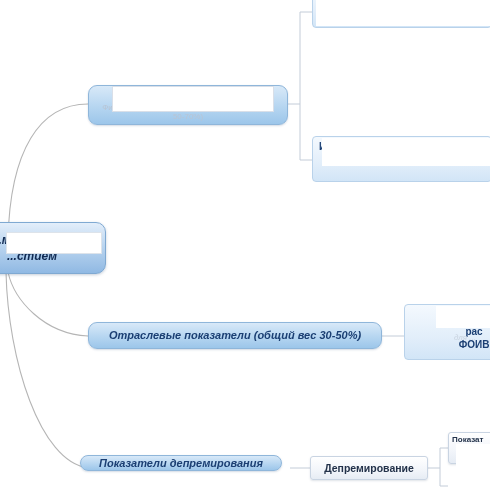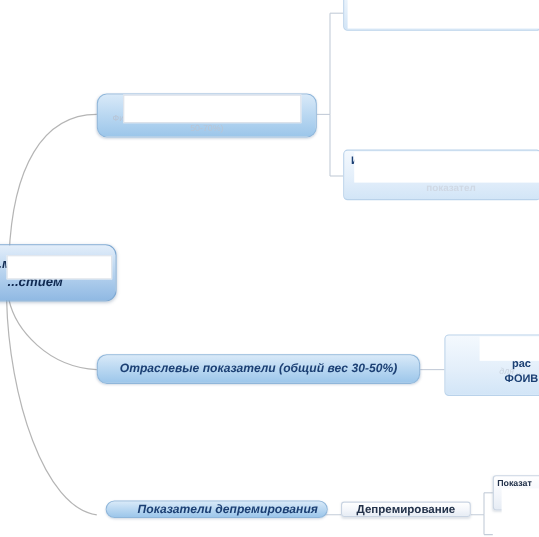--- a/index.html
+++ b/index.html
@@ -127,44 +127,41 @@
     </div>
   </div>
 
   <div class="node n-lightblue clip" style="left:312px;top:-16px;width:180px;height:44px;align-items:flex-end;justify-content:flex-start;padding-left:6px;">
     <span>С</span>
   </div>
 
   <div class="node n-lightblue clip" style="left:312px;top:136px;width:180px;height:46px;align-items:flex-start;justify-content:flex-start;padding:4px 0 0 6px;">
     <span>И</span>
   </div>
-  <div class="node clip" style="left:350px;top:164px;width:120px;height:14px;z-index:50;color:#cfd8e4;font-size:9px;font-weight:bold;">
-    <span>показател</span>
-  </div>
 
   <div class="node n-blue clip" style="left:88px;top:322px;width:294px;height:27px;">
     <span>Отраслевые показатели (общий вес 30-50%)</span>
   </div>
 
   <div class="node n-lightblue clip" style="left:404px;top:304px;width:140px;height:56px;align-items:center;justify-content:center;">
     <div class="stack" style="align-items:center;">
       <span>На</span>
       <span>рас</span>
       <span>ФОИВ</span>
     </div>
   </div>
   <div class="node clip" style="left:440px;top:331px;width:50px;height:14px;z-index:45;color:#c9d3df;font-size:8px;font-style:italic;">
     <span>для ...</span>
   </div>
 
-  <div class="node n-blue clip" style="left:96px;top:455px;width:202px;height:16px;justify-content:flex-end;">
+  <div class="node n-blue clip" style="left:80px;top:455px;width:202px;height:16px;">
     <span>Показатели депремирования</span>
   </div>
 
-  <div class="node n-pale clip" style="left:310px;top:456px;width:118px;height:14px;">
+  <div class="node n-pale clip" style="left:310px;top:456px;width:118px;height:24px;">
     <span>Депремирование</span>
   </div>
 
   <div class="node n-pale clip" style="left:448px;top:432px;width:56px;height:32px;align-items:flex-start;justify-content:flex-start;padding:2px 0 0 3px;font-size:8px;">
     <span>Показат</span>
   </div>
 
   <div class="overlay-b" style="left:112px;top:86px;width:162px;height:26px;border-color:#d9dfe8;"></div>
   <div class="overlay" style="left:316px;top:0px;width:176px;height:26px;"></div>
   <div class="overlay" style="left:322px;top:138px;width:168px;height:28px;"></div>

